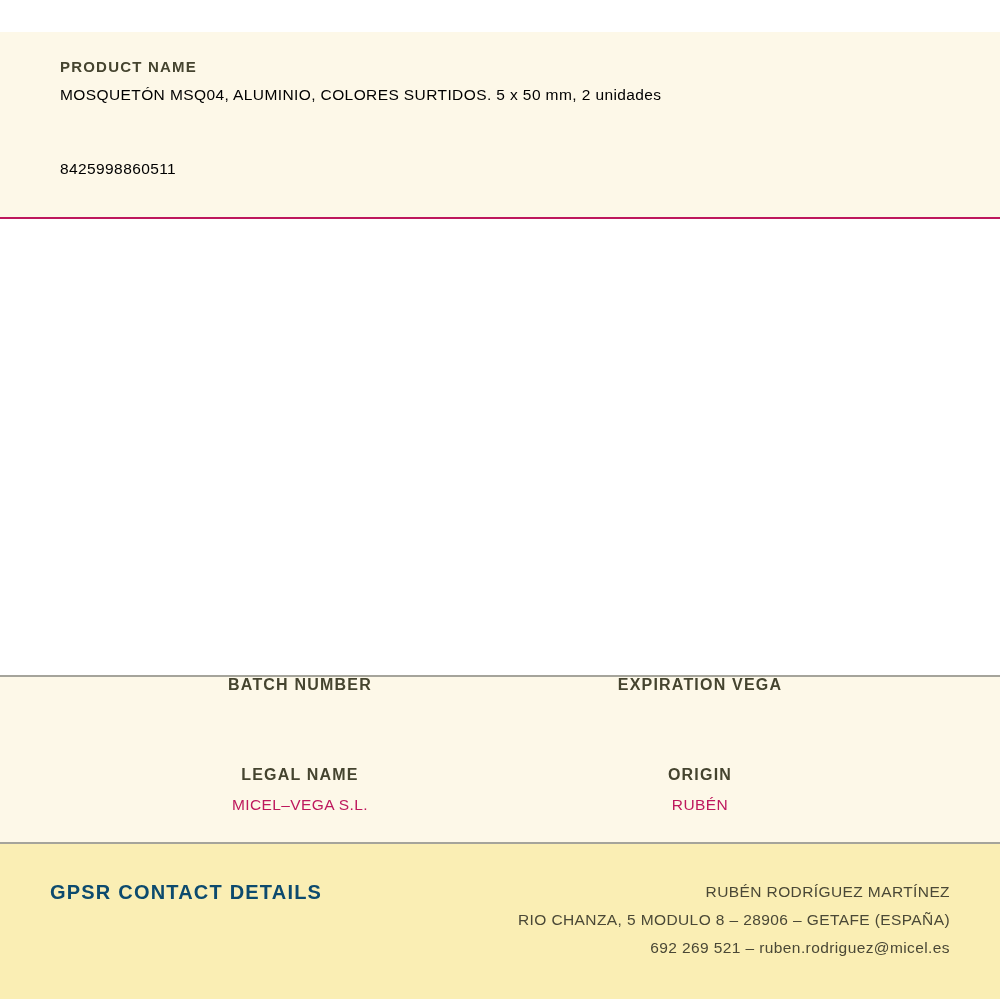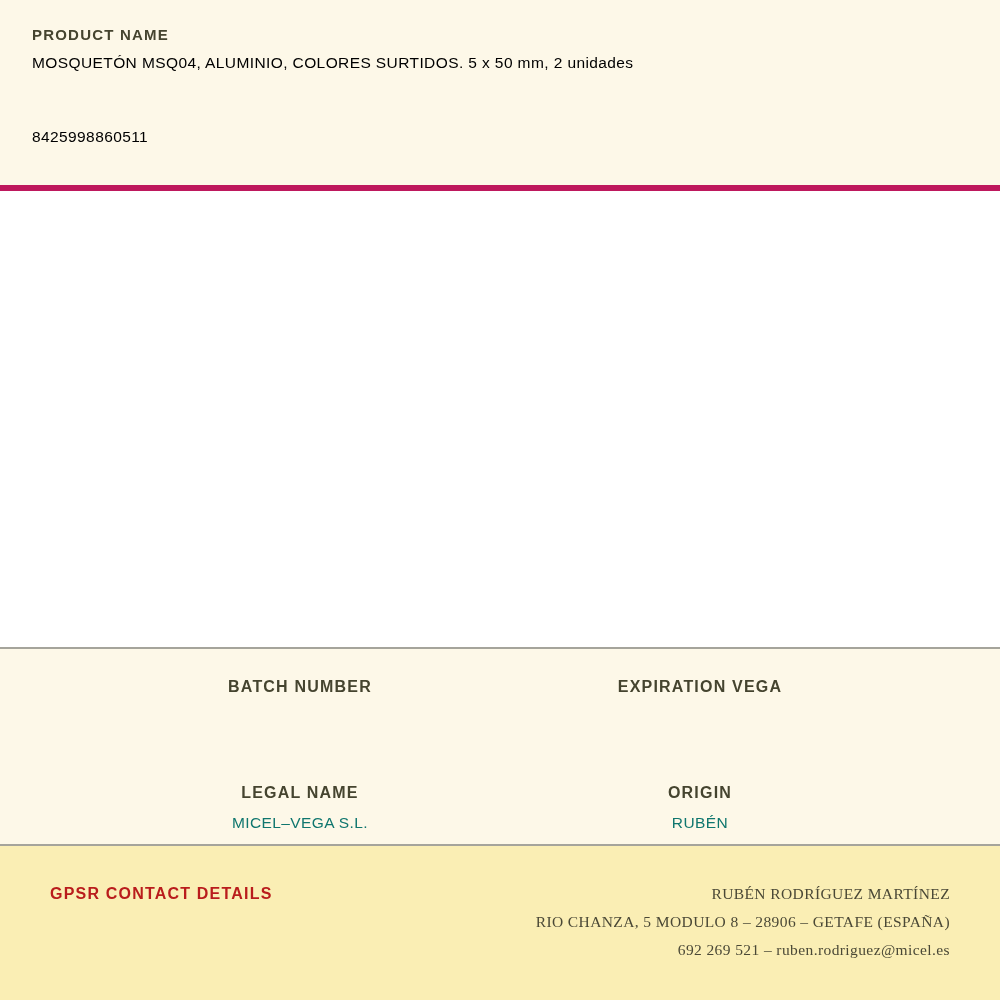--- a/index.html
+++ b/index.html
@@ -11,24 +11,25 @@
     height: 1000px;
     font-family: "Liberation Sans", "DejaVu Sans", sans-serif;
     color: #4a4836;
     background: #ffffff;
     overflow: hidden;
   }
 
   
   .top-band {
     background: #fdf8e8;
-    border-bottom: 6px solid #be185d;
-    padding: 27px 50px 22px 32px;
+    border-bottom: 2px solid #be185d;
+    padding: 27px 50px 22px 60px;
     height: 136px;
     box-sizing: content-box;
+    margin-top: 32px;
   }
   .field-label {
     font-size: 15px;
     font-weight: bold;
     letter-spacing: 1.2px;
     line-height: 16px;
     color: #45442f;
   }
   .field-value {
     font-size: 15.5px;
@@ -46,73 +47,71 @@
     background: #ffffff;
     height: 456px;
     border-bottom: 2px solid #a5a49b;
   }
 
   
   .mid-band {
     background: #fdf8e8;
     border-bottom: 2px solid #a5a49b;
     height: 165px;
-    padding-top: 30px;
     box-sizing: content-box;
   }
   .mid-grid {
     width: 800px;
     margin: 0 auto;
     display: grid;
     grid-template-columns: 1fr 1fr;
     text-align: center;
   }
   .mid-grid.row2 {
-    margin-top: 60px;
+    margin-top: 44px;
   }
   .mid-label {
     font-size: 16px;
     font-weight: bold;
     letter-spacing: 1.2px;
     line-height: 16px;
     color: #45442f;
   }
   .mid-value {
     font-size: 15.5px;
     letter-spacing: 0.4px;
     line-height: 16px;
     margin-top: 14px;
     min-height: 16px;
-    color: #0f766e;
+    color: #be185d;
   }
 
   
   .gpsr-band {
     background: #faeeb4;
     height: 121px;
     padding: 34px 50px 0 50px;
     display: flex;
     justify-content: space-between;
     align-items: flex-start;
     box-sizing: content-box;
   }
   .gpsr-label {
-    font-size: 16px;
+    font-size: 20px;
     font-weight: bold;
     letter-spacing: 1.2px;
     line-height: 28px;
-    color: #b91c1c;
+    color: #0c4a6e;
   }
   .gpsr-lines {
     text-align: right;
     font-size: 15.5px;
     letter-spacing: 0.4px;
     line-height: 28px;
     color: #4a4836;
-    font-family: Liberation Serif, serif;
   }
 </style>
 </head>
 <body>
 
 <div class="top-band">
   <div class="field-label">PRODUCT NAME</div>
   <div class="field-value">MOSQUETÓN MSQ04, ALUMINIO, COLORES SURTIDOS. 5 x 50 mm, 2 unidades</div>
   <div class="field-gap"></div>
   <div class="field-value">8425998860511</div>

